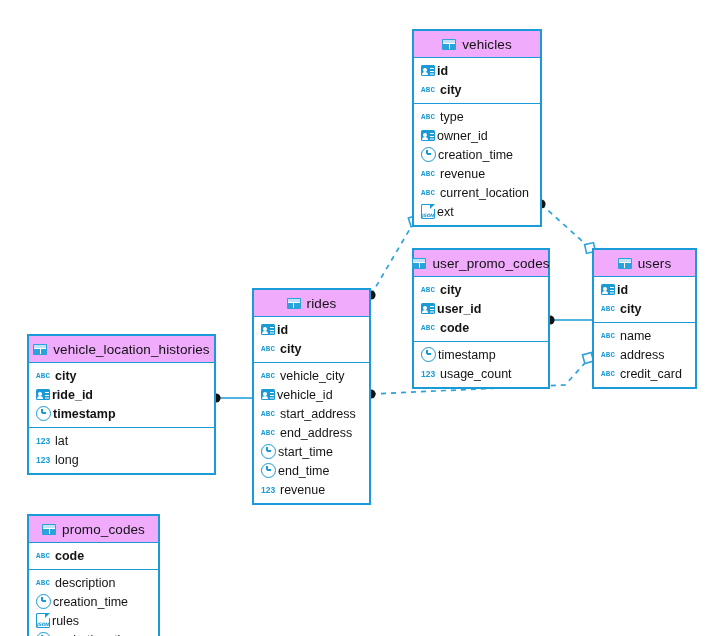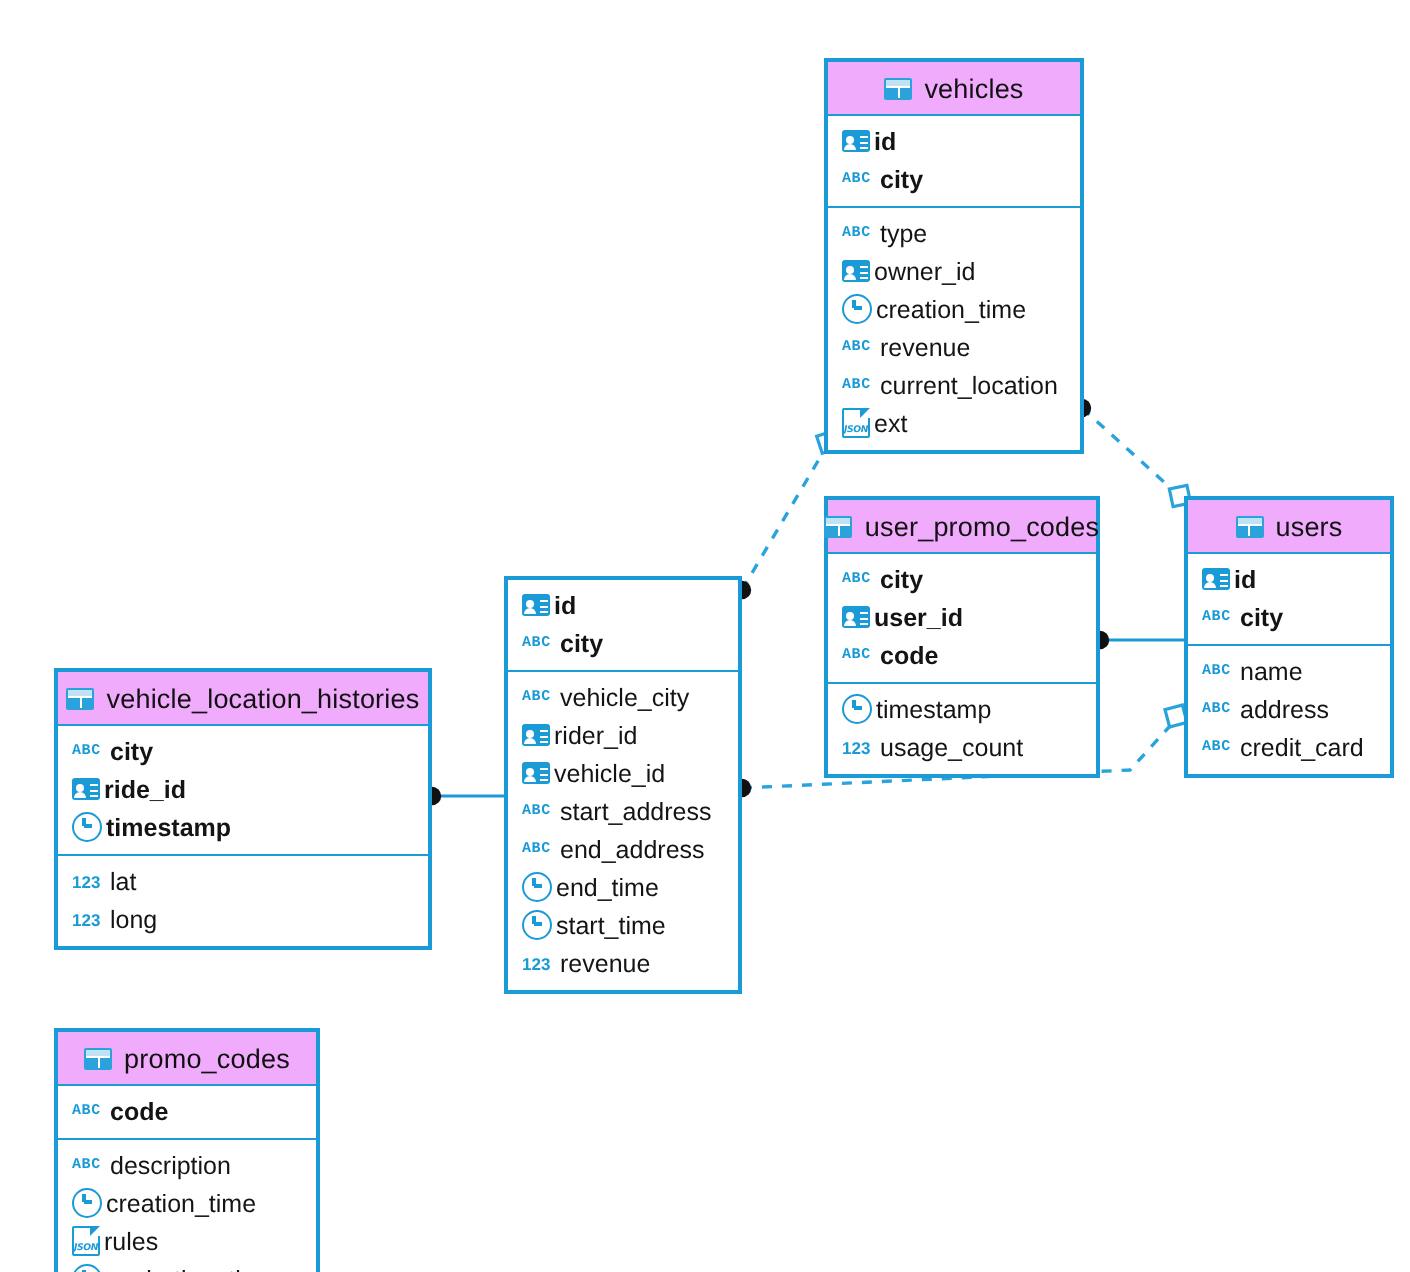--- a/index.html
+++ b/index.html
@@ -204,20 +204,26 @@
         <span>address</span>
       </div>
       <div class="col">
         <span class="ico ico-abc">ABC</span>
         <span>credit_card</span>
       </div>
     </div>
   </div>
 
   <div class="table" style="left:252px;top:288px;width:119px;">
+    <div class="t-header">
+      <span class="ico ico-table">
+          <i></i>
+        </span>
+      <span class="t-title">rides</span>
+    </div>
     <div class="t-section">
       <div class="col pk">
         <span class="ico ico-id">
             <i></i>
           </span>
         <span>id</span>
       </div>
       <div class="col pk">
         <span class="ico ico-abc">ABC</span>
         <span>city</span>
@@ -225,43 +231,37 @@
     </div>
     <div class="t-section">
       <div class="col">
         <span class="ico ico-abc">ABC</span>
         <span>vehicle_city</span>
       </div>
       <div class="col">
         <span class="ico ico-id">
             <i></i>
           </span>
-        <span>rider_id</span>
-      </div>
-      <div class="col">
-        <span class="ico ico-id">
-            <i></i>
-          </span>
         <span>vehicle_id</span>
       </div>
       <div class="col">
         <span class="ico ico-abc">ABC</span>
         <span>start_address</span>
       </div>
       <div class="col">
         <span class="ico ico-abc">ABC</span>
         <span>end_address</span>
       </div>
       <div class="col">
         <span class="ico ico-clock"></span>
+        <span>start_time</span>
+      </div>
+      <div class="col">
+        <span class="ico ico-clock"></span>
         <span>end_time</span>
-      </div>
-      <div class="col">
-        <span class="ico ico-clock"></span>
-        <span>start_time</span>
       </div>
       <div class="col">
         <span class="ico ico-123">123</span>
         <span>revenue</span>
       </div>
     </div>
   </div>
 
   <div class="table" style="left:27px;top:334px;width:189px;">
     <div class="t-header">

